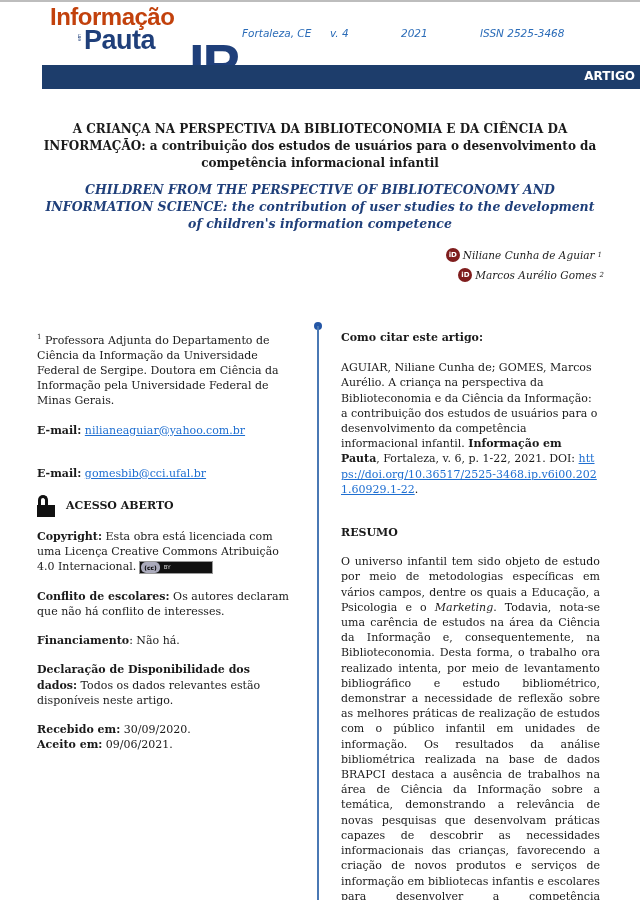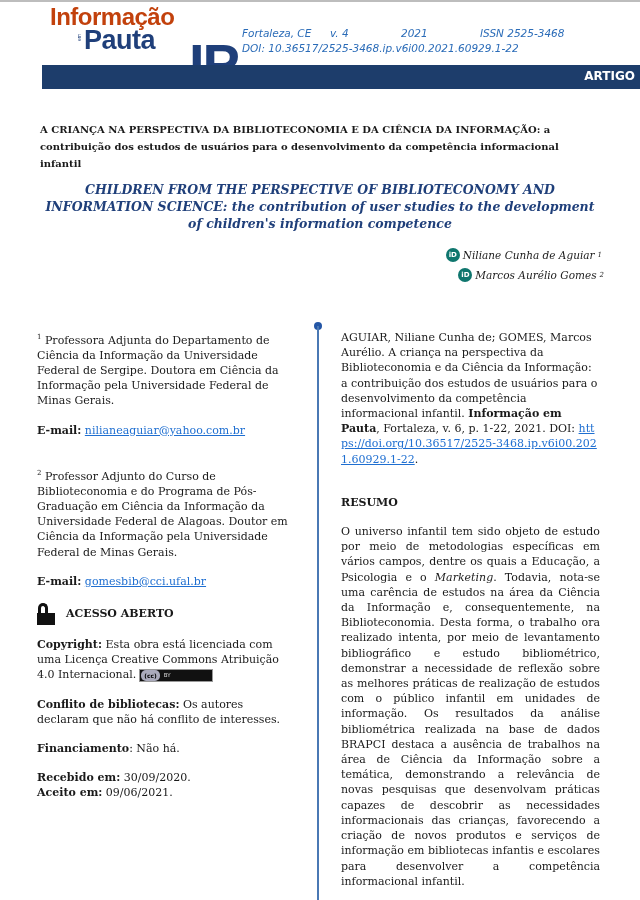--- a/index.html
+++ b/index.html
@@ -8,26 +8,26 @@
   .logo { position:absolute; left:48px; top:4px; width:190px; height:52px; }
   .logo .word1 { position:absolute; left:2px; top:0; font-family:"Liberation Sans", sans-serif; font-weight:bold; font-size:24px; color:#c2410c; letter-spacing:-0.5px; line-height:26px; }
   .logo .em { position:absolute; left:28px; top:30px; font-family:"Liberation Sans", sans-serif; font-size:5px; color:#1f3f7a; writing-mode:vertical-rl; transform:rotate(180deg); line-height:6px; }
   .logo .word2 { position:absolute; left:36px; top:22px; font-family:"Liberation Sans", sans-serif; font-weight:bold; font-size:27px; color:#1f3f7a; letter-spacing:-0.5px; line-height:28px; }
   .logo .ip { position:absolute; left:141px; top:-4px; font-family:"Liberation Sans", sans-serif; font-weight:bold; font-size:56px; color:#1f3f7a; line-height:56px; letter-spacing:-2px;margin-top:36px; }
   .journal-meta { position:absolute; left:242px; top:26px; font-family:"DejaVu Sans", sans-serif; font-style:italic; font-size:10.5px; color:#2b6cb8; line-height:15px; }
   .journal-meta .row1 span { display:inline-block; }
   .m-city { width:88px; } .m-vol { width:71px; } .m-year { width:79px; }
   .banner { position:absolute; left:42px; top:65px; width:604px; height:24px; background:#1d3d6b; }
   .banner span { position:absolute; right:11px; top:4px; font-family:"DejaVu Sans", sans-serif; font-weight:bold; font-size:12px; color:#ffffff; }
-  .title-pt { position:absolute; left:40px; top:121px; width:560px; font-weight:bold; font-size:10px; line-height:17px; color:#1a1a1a; }
+  .title-pt { position:absolute; left:40px; top:121px; width:560px; text-align:center; font-weight:bold; font-size:12px; line-height:17px; color:#1a1a1a; }
   .title-en { position:absolute; left:38px; top:181px; width:564px; text-align:center; font-weight:bold; font-style:italic; font-size:12.5px; line-height:17px; color:#1f3f7a; }
   .authors { position:absolute; right:38px; top:245px; text-align:right; font-style:italic; font-size:10.5px; line-height:20px; }
   .author { display:flex; align-items:center; justify-content:flex-end; gap:3px; }
   .author:nth-child(2) { margin-right:-2px; }
-  .orcid { width:14px; height:14px; border-radius:50%; background:#0f766e; color:#fff; font-family:"DejaVu Sans", sans-serif; font-size:7px; font-weight:bold; display:inline-flex; align-items:center; justify-content:center; font-style:normal;margin-left:15px; }
+  .orcid { width:14px; height:14px; border-radius:50%; background:#7f1d1d; color:#fff; font-family:"DejaVu Sans", sans-serif; font-size:7px; font-weight:bold; display:inline-flex; align-items:center; justify-content:center; font-style:normal;margin-left:15px; }
   sup { font-size:7px; }
   .col-left { position:absolute; left:37px; top:330px; width:262px; font-size:11px; line-height:15.2px; }
   .col-left p { margin:0 9px 14px 0; }
   .col-right { position:absolute; left:341px; top:330px; width:259px; font-size:11px; line-height:15.2px; }
   .col-right p { margin:0 0 14px 0; }
   .justify { text-align:justify; }
   a.link { color:#1f6fd1; text-decoration:underline; }
   b { font-weight:bold; }
   .open-access { display:flex; align-items:center; gap:11px; margin:8px 0 12px 0; font-weight:bold; font-size:11px; }
   .lock { width:18px; height:22px; position:relative; }
@@ -48,21 +48,20 @@
   <span class="word1">Informação</span>
   <span class="em">em</span>
   <span class="word2">Pauta</span>
   <span class="ip">IP</span>
 </div>
 
 <div class="journal-meta">
   <div class="row1">
     <span class="m-city">Fortaleza, CE</span><span class="m-vol">v. 4</span><span class="m-year">2021</span><span>ISSN 2525-3468</span>
   </div>
-  <div>DOI: 10.36517/2525-3468.ip.v6i00.2021.60929.1-22</div>
 </div>
 
 <div class="banner">
   <span>ARTIGO</span>
 </div>
 
 <div class="title-pt">A CRIANÇA NA PERSPECTIVA DA BIBLIOTECONOMIA E DA CIÊNCIA DA INFORMAÇÃO: a contribuição dos estudos de usuários para o desenvolvimento da competência informacional infantil</div>
 <div class="title-en">CHILDREN FROM THE PERSPECTIVE OF BIBLIOTECONOMY AND INFORMATION SCIENCE: the contribution of user studies to the development of children's information competence</div>
 
 <div class="authors">
@@ -77,39 +76,40 @@
       <sup>2</sup>
   </div>
 </div>
 
 <div class="divider-dot"></div>
 <div class="divider"></div>
 
 <div class="col-left">
   <p><sup>1</sup><span> Professora Adjunta do Departamento de Ciência da Informação da Universidade Federal de Sergipe. Doutora em Ciência da Informação pela Universidade Federal de Minas Gerais.</span></p>
   <p style="margin-bottom:28px;"><b>E-mail:</b> <a class="link">nilianeaguiar@yahoo.com.br</a></p>
-  <p><sup>2</sup><span> Professor Adjunto do Curso de Biblioteconomia e do Programa de Pós-Graduação em Ciência da Informação da Universidade Federal de Alagoas. Doutor em Ciência da Informação pela Universidade Federal de Minas Gerais.</span></p>
   <p><b>E-mail:</b> <a class="link">gomesbib@cci.ufal.br</a></p>
   <div class="open-access">
     <span class="lock">
         <span class="shackle"></span>
         <span class="body"></span>
       </span>
     <span>ACESSO ABERTO</span>
   </div>
   <p><b>Copyright:</b><span> Esta obra está licenciada com uma Licença Creative Commons Atribuição 4.0 Internacional.</span><span class="ccby">
         <span class="cc">(cc)</span>
         <span class="by">BY</span>
       </span></p>
-  <p><b>Conflito de bibliotecas:</b><span> Os autores declaram que não há conflito de interesses.</span></p>
+  <p><b>Conflito de escolares:</b><span> Os autores declaram que não há conflito de interesses.</span></p>
   <p><b>Financiamento</b><span>: Não há.</span></p>
+  <p><b>Declaração de Disponibilidade dos dados:</b><span> Todos os dados relevantes estão disponíveis neste artigo.</span></p>
   <p style="margin:0;">
     <span><b>Recebido em:</b><span> 30/09/2020.</span></span><br>
     <span><b>Aceito em:</b><span> 09/06/2021.</span></span>
   </p>
 </div>
 
 <div class="col-right">
+  <p style="margin-bottom:15px;"><b>Como citar este artigo:</b></p>
   <p style="margin-bottom:28px;"><span>AGUIAR, Niliane Cunha de; GOMES, Marcos Aurélio. A criança na perspectiva da Biblioteconomia e da Ciência da Informação: a contribuição dos estudos de usuários para o desenvolvimento da competência informacional infantil. </span><b>Informação em Pauta</b><span>, Fortaleza, v. 6, p. 1-22, 2021. DOI: </span><a class="link" style="word-break:break-all;">https://doi.org/10.36517/2525-3468.ip.v6i00.2021.60929.1-22</a><span>.</span></p>
   <p><b>RESUMO</b></p>
   <p class="justify"><span>O universo infantil tem sido objeto de estudo por meio de metodologias específicas em vários campos, dentre os quais a Educação, a Psicologia e o </span><i>Marketing</i><span>. Todavia, nota-se uma carência de estudos na área da Ciência da Informação e, consequentemente, na Biblioteconomia. Desta forma, o trabalho ora realizado intenta, por meio de levantamento bibliográfico e estudo bibliométrico, demonstrar a necessidade de reflexão sobre as melhores práticas de realização de estudos com o público infantil em unidades de informação. Os resultados da análise bibliométrica realizada na base de dados BRAPCI destaca a ausência de trabalhos na área de Ciência da Informação sobre a temática, demonstrando a relevância de novas pesquisas que desenvolvam práticas capazes de descobrir as necessidades informacionais das crianças, favorecendo a criação de novos produtos e serviços de informação em bibliotecas infantis e escolares para desenvolver a competência informacional infantil.</span></p>
 
 </div>
 
 </body></html>

